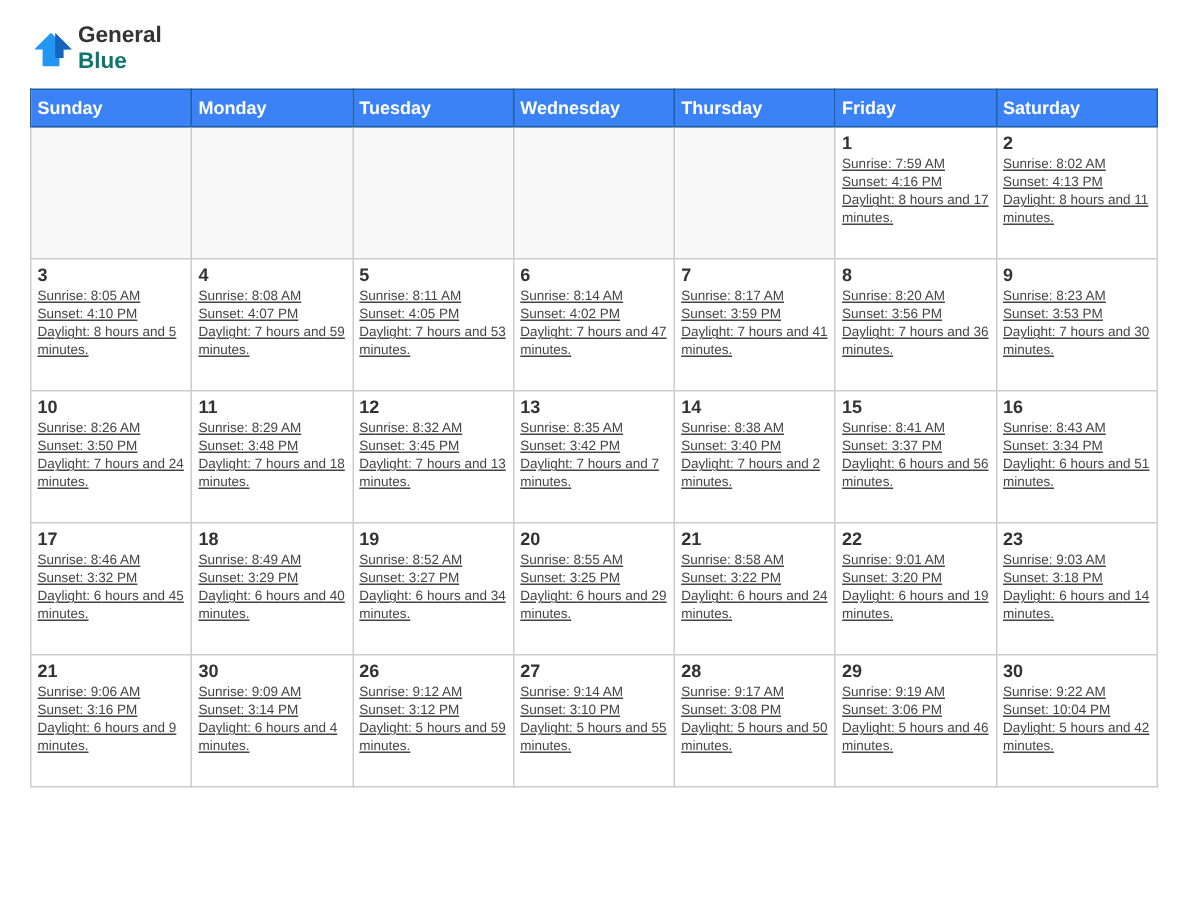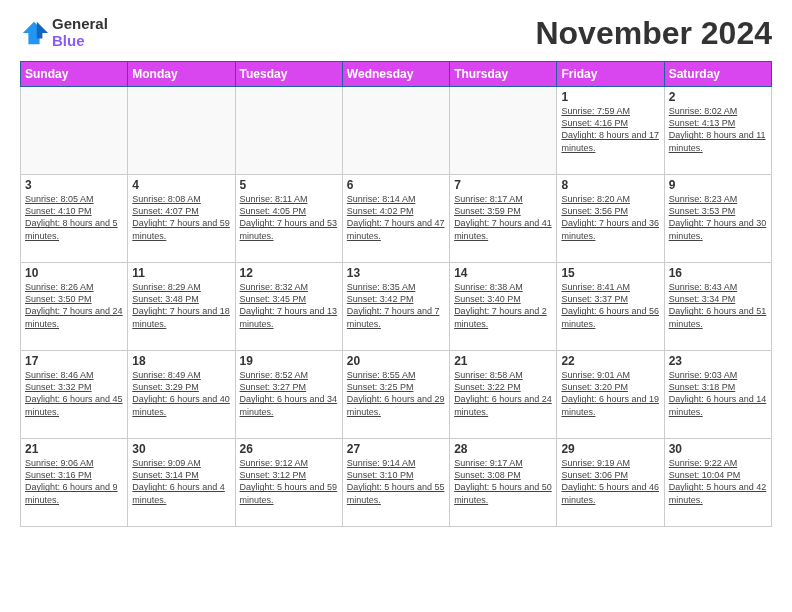--- a/index.html
+++ b/index.html
@@ -34,21 +34,21 @@
       line-height: 1.1;
     }
     .logo-general {
       font-size: 15px;
       font-weight: bold;
       color: #333;
     }
     .logo-blue {
       font-size: 15px;
       font-weight: bold;
-      color: #8b5cf6;
+      color: #0f766e;
     }
     .logo-icon {
       width: 28px;
       height: 28px;
     }
     .title-block {
       text-align: right;
     }
     .title-block h1 {
       font-size: 32px;
@@ -61,21 +61,21 @@
       color: #555;
     }
     .calendar {
       flex: 1;
       border: 1px solid #ccc;
       border-collapse: collapse;
       width: 100%;
       table-layout: fixed;
     }
     .calendar th {
-      background-color: #d946ef;
+      background-color: #3b82f6;
       color: #fff;
       font-size: 12px;
       font-weight: bold;
       padding: 5px 4px;
       text-align: left;
       border: 1px solid #2060a0;
     }
     .calendar td {
       border: 1px solid #ccc;
       vertical-align: top;
@@ -111,21 +111,20 @@
       <svg class="logo-icon" viewBox="0 0 40 40">
         <polygon points="20,4 36,20 28,20 28,36 12,36 12,20 4,20" fill="#2196F3"></polygon>
         <polygon points="24,4 40,20 32,20 32,28 24,28 24,4" fill="#1565C0"></polygon>
       </svg>
       <div class="logo-text">
         <span class="logo-general">General</span>
         <span class="logo-blue">Blue</span>
       </div>
     </div>
     <div class="title-block">
-      <h1>November 2024</h1>
     </div>
   </div>
 
   <table class="calendar">
     <thead>
       <tr>
         <th>Sunday</th>
         <th>Monday</th>
         <th>Tuesday</th>
         <th>Wednesday</th>

